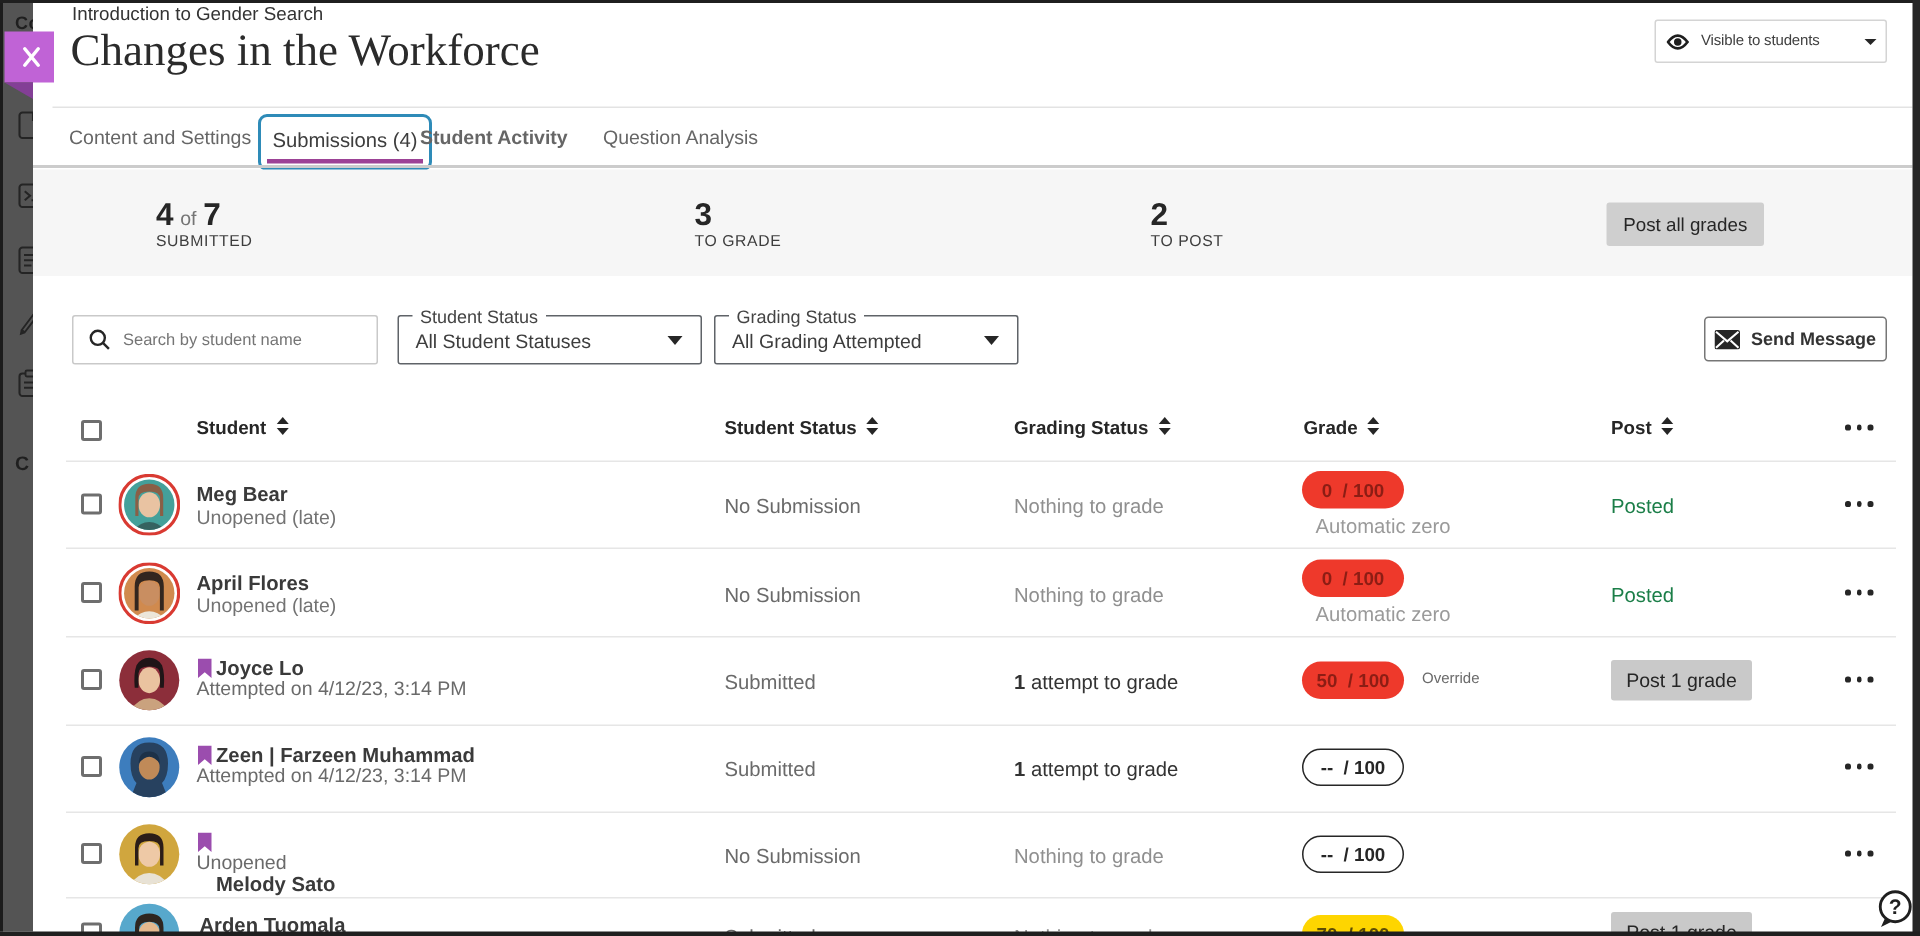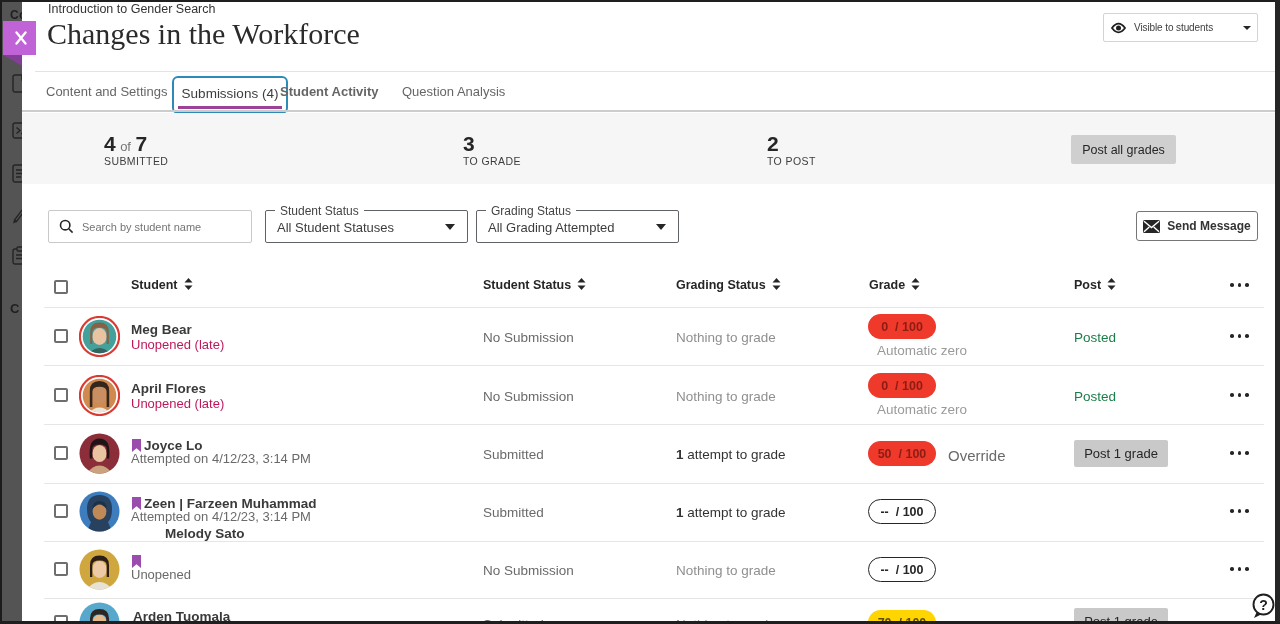--- a/index.html
+++ b/index.html
@@ -42,21 +42,21 @@
   .selbox .val { position:absolute; left:11px; top:9px; font-size:13px; color:#3d3d3d; }
   .caret { position:absolute; width:0; height:0; border-left:5px solid transparent; border-right:5px solid transparent; border-top:6px solid #262626; }
   #sendmsg { left:1136px; top:211px; width:122px; height:30px; border:1px solid #767676; border-radius:3px; display:flex; align-items:center; justify-content:center; }
   #sendmsg .t { font-size:12px; font-weight:bold; color:#333; margin-left:7px; }
   
   .cb { position:absolute; left:54px; width:14px; height:14px; border:2px solid #6e6e6e; border-radius:2px; background:#fff; }
   .hlbl { position:absolute; top:278px; font-size:12.5px; font-weight:bold; color:#262626; display:flex; align-items:flex-start; gap:6px; height:15px; }
   .rowline { position:absolute; left:44px; width:1220px; height:1px; background:#e6e6e6; }
   .name { position:absolute; font-size:13.5px; font-weight:bold; color:#3a3a3a; }
   .sub { position:absolute; font-size:13px; color:#6a6a6a; }
-  .late { color:#be185d; }
+  .late { color:#737373; }
   .stxt { position:absolute; left:483px; font-size:13.5px; color:#6a6a6a; }
   .gtxt { position:absolute; left:676px; font-size:13.5px; color:#8f8f8f; }
   .gtxt2 { position:absolute; left:676px; font-size:13.5px; color:#333; }
   .pill { position:absolute; left:868px; width:68px; height:25px; border-radius:12.5px; font-size:12.5px; font-weight:bold; display:flex; align-items:center; justify-content:center; }
   .pill.red { background:#ee392b; color:#8c1d14; }
   .pill.out { background:#fff; border:1.5px solid #262626; color:#262626; }
   .pill.yel { background:#fed500; color:#5d4d05; }
   .autozero { position:absolute; left:877px; font-size:13.5px; color:#9a9a9a; }
   .posted { position:absolute; left:1074px; font-size:13.5px; color:#1b7e48; }
   .postbtn { position:absolute; left:1074px; width:94px; height:27px; background:#c9c9c9; border-radius:2px; font-size:13px; color:#262626; display:flex; align-items:center; justify-content:center; }
@@ -247,21 +247,21 @@
     </g>
   </svg>
   <svg class="flag" style="top:439px;" width="11" height="13" viewBox="0 0 11 13">
     <path d="M1,0 H10 V13 L5.5,9.2 L1,13 Z" fill="#9b4dae"></path>
   </svg>
   <div class="name" style="left:144px; top:438px;">Joyce Lo</div>
   <div class="sub" style="left:131px; top:451px;">Attempted on 4/12/23, 3:14 PM</div>
   <div class="stxt" style="top:447px;">Submitted</div>
   <div class="gtxt2" style="top:447px;"><b>1</b> attempt to grade</div>
   <div class="pill red" style="top:441px;">50&nbsp;&nbsp;/&nbsp;100</div>
-  <div class="sub" style="left:948px; top:447px; font-size:15px;">Override</div>
+  <div class="sub" style="left:948px; top:447px; font-size:10px;">Override</div>
   <div class="postbtn" style="top:440px;">Post 1 grade</div>
   <div class="dots" style="top:451px;">
     <i></i>
     <i></i>
     <i></i>
   </div>
   <div class="rowline" style="top:483px;"></div>
 
   <div class="cb" style="top:504px;"></div>
   <svg class="avatar" style="top:491px;" width="41" height="41" viewBox="0 0 41 41">
@@ -298,21 +298,21 @@
     <g clip-path="url(#c5)">
       <rect width="41" height="41" fill="#d0a63e"></rect>
       <path d="M7.5,41 Q13,33 20.5,33 Q28,33 33.5,41 Z" fill="#e8e2d5"></path>
       <ellipse cx="20.5" cy="20.5" rx="7.2" ry="8.4" fill="#eec9a6"></ellipse>
       <path d="M11,28 L11,16 Q11,6.5 20.5,6.5 Q30,6.5 30,16 L30,28 L27.7,28 L27.7,16.5 Q27.7,11.6 20.5,11.6 Q13.3,11.6 13.3,16.5 L13.3,28 Z" fill="#2b1d18"></path>
     </g>
   </svg>
   <svg class="flag" style="top:555px;" width="11" height="13" viewBox="0 0 11 13">
     <path d="M1,0 H10 V13 L5.5,9.2 L1,13 Z" fill="#9b4dae"></path>
   </svg>
-  <div class="name" style="left:144px; top:526px;margin-left:21px;">Melody Sato</div>
+  <div class="name" style="left:144px; top:582px;">Melody Sato</div>
   <div class="sub" style="left:131px; top:567px;">Unopened</div>
   <div class="stxt" style="top:563px;">No Submission</div>
   <div class="gtxt" style="top:563px;">Nothing to grade</div>
   <div class="pill out" style="top:557px;">--&nbsp;&nbsp;/&nbsp;100</div>
   <div class="dots" style="top:567px;">
     <i></i>
     <i></i>
     <i></i>
   </div>
   <div class="rowline" style="top:598px;"></div>

